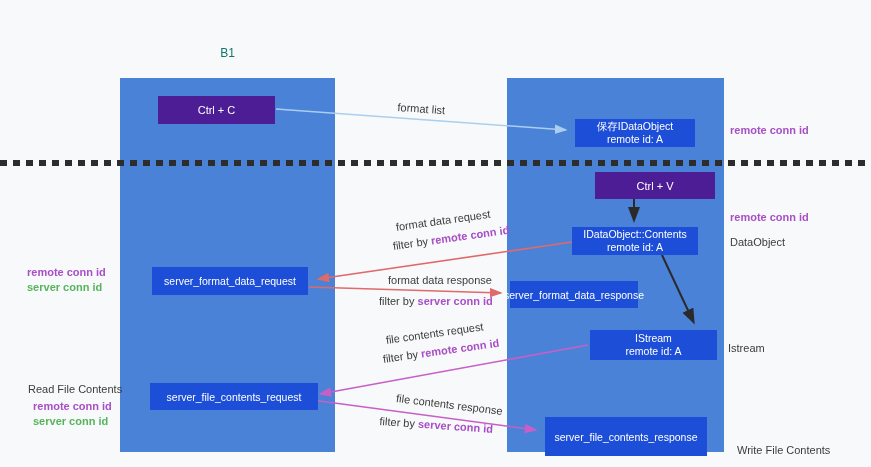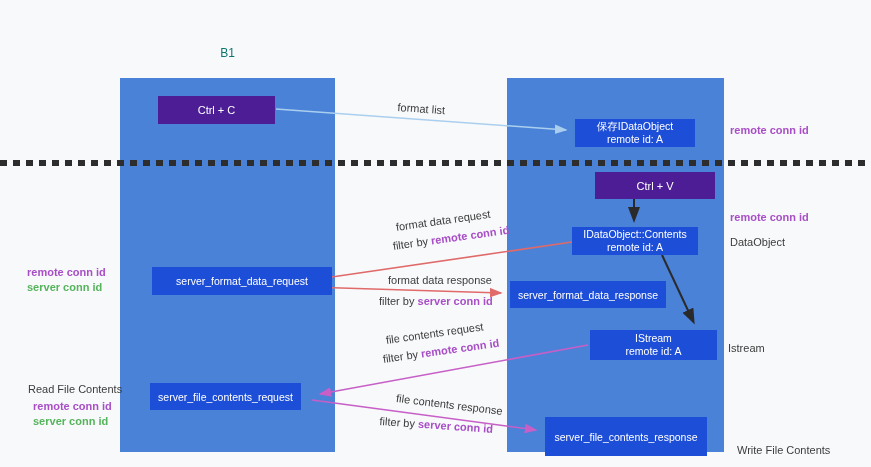--- a/index.html
+++ b/index.html
@@ -100,34 +100,34 @@
 
   <div class="node green" style="left:575px;top:172px;width:120px;height:27px;margin-left:20px;">
     <div class="single">Ctrl + V</div>
   </div>
 
   <div class="node orange" style="left:572px;top:227px;width:126px;height:28px;">
     <div class="l1">IDataObject::Contents</div>
     <div class="l1">remote id: A</div>
   </div>
 
-  <div class="node orange" style="left:152px;top:267px;width:180px;height:28px;">
+  <div class="node orange" style="left:152px;top:267px;width:156px;height:28px;">
     <div class="single" style="font-size:10.5px;">server_format_data_request</div>
   </div>
 
-  <div class="node orange" style="left:510px;top:281px;width:156px;height:27px;">
+  <div class="node orange" style="left:510px;top:281px;width:128px;height:27px;">
     <div class="single" style="font-size:10.5px;">server_format_data_response</div>
   </div>
 
   <div class="node orange" style="left:590px;top:330px;width:127px;height:30px;">
     <div class="l1">IStream</div>
     <div class="l1">remote id: A</div>
   </div>
 
-  <div class="node orange" style="left:150px;top:383px;width:151px;height:27px;">
+  <div class="node orange" style="left:150px;top:383px;width:168px;height:27px;">
     <div class="single" style="font-size:10.5px;">server_file_contents_request</div>
   </div>
 
   <div class="node orange" style="left:545px;top:417px;width:162px;height:39px;">
     <div class="single" style="font-size:10.5px;">server_file_contents_response</div>
   </div>
 
   <div class="flabel" style="left:398px;top:101px;transform:rotate(4deg);">format list</div>
 
   <div class="flabel" style="left:395px;top:221px;transform:rotate(-8deg);">format data request</div>

